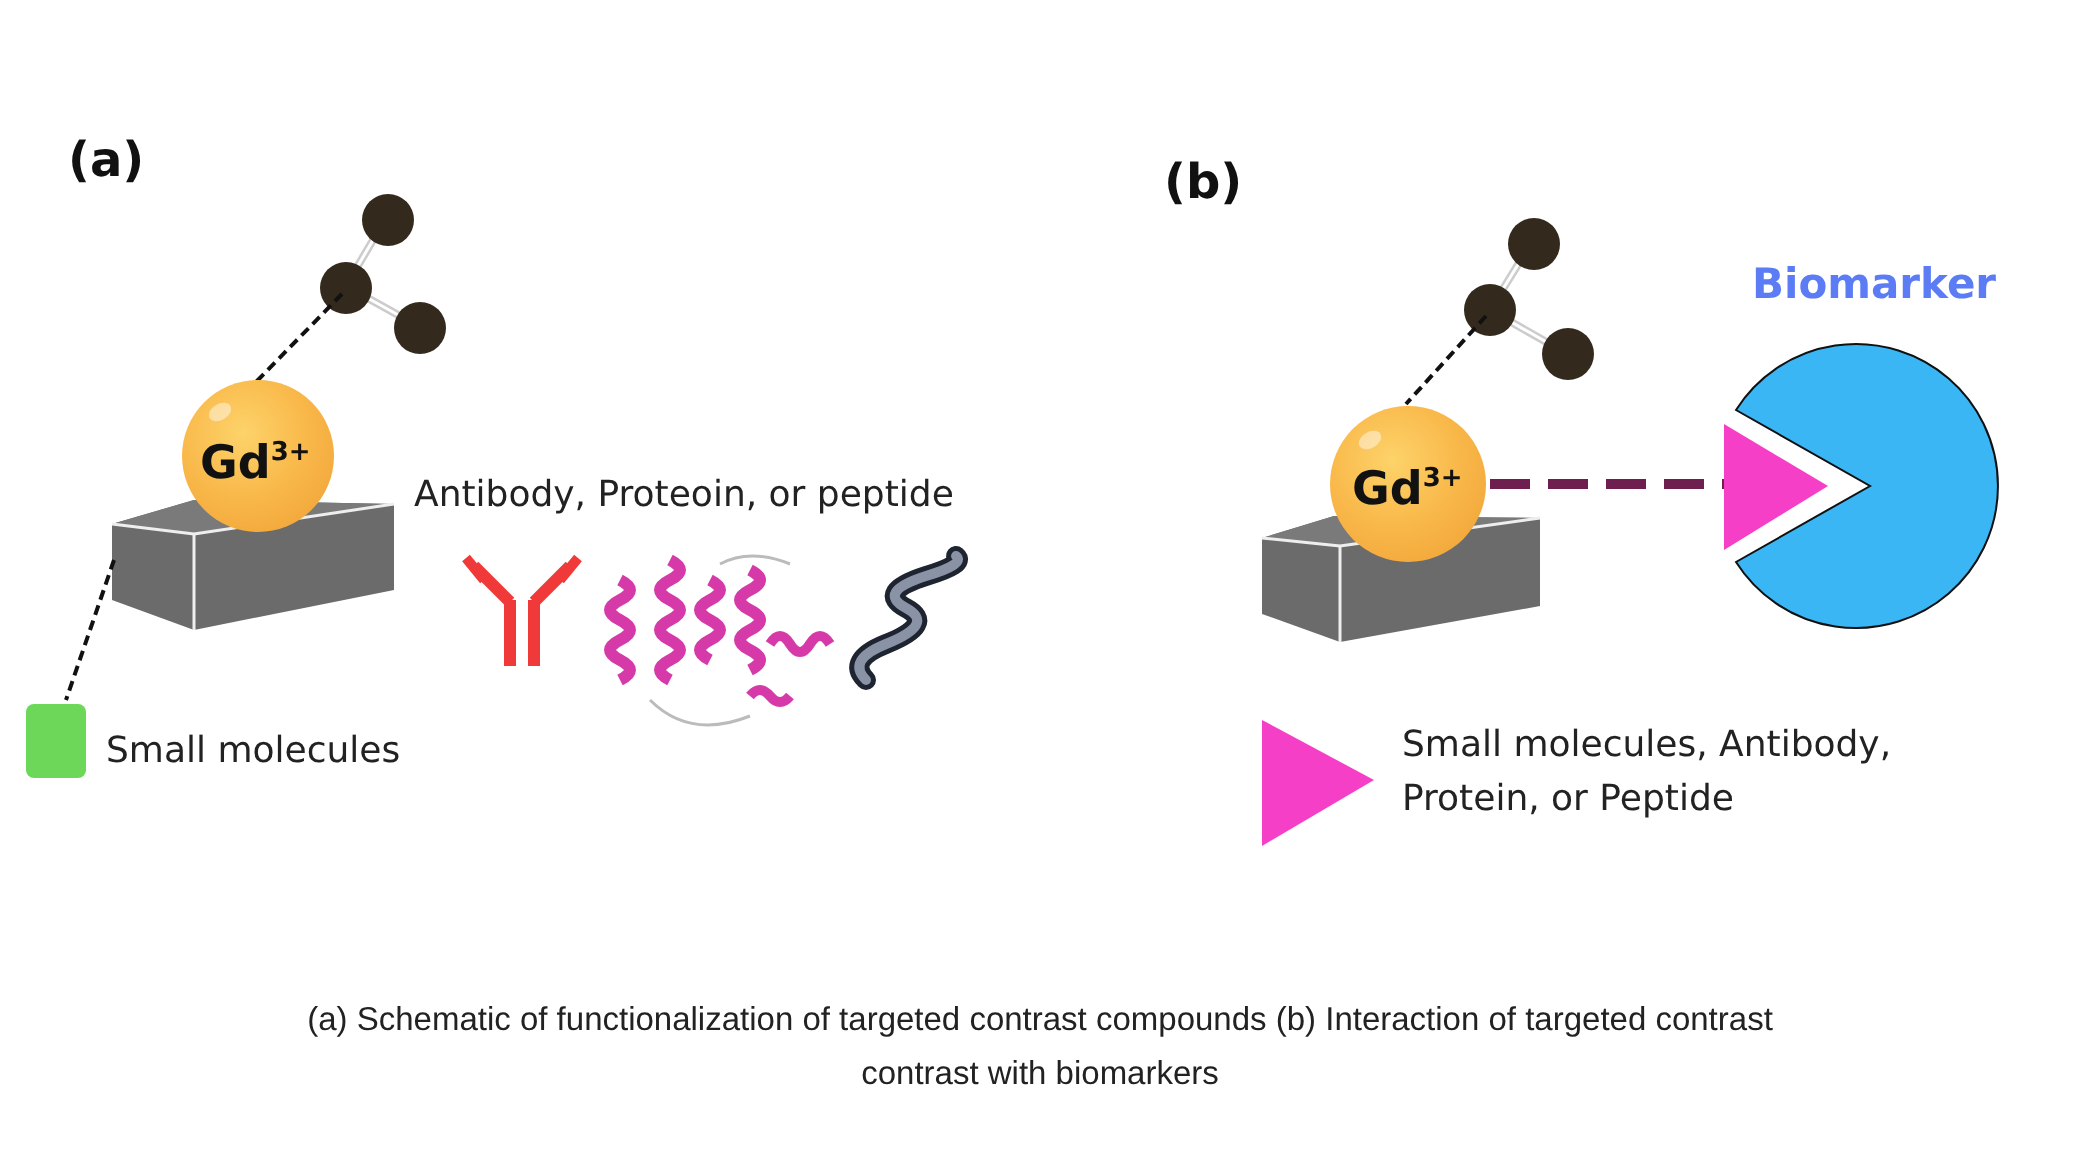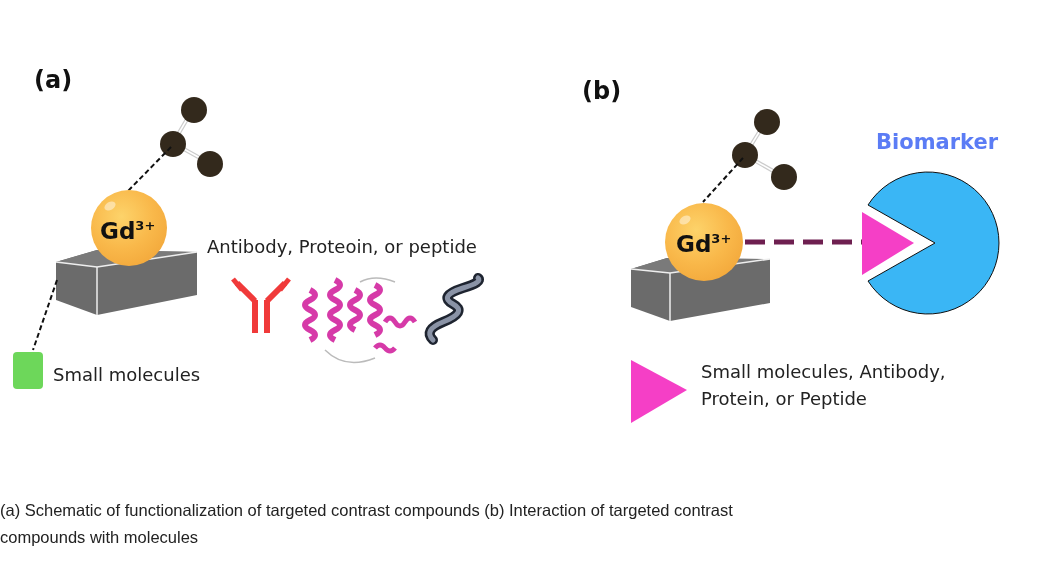--- a/index.html
+++ b/index.html
@@ -1,19 +1,19 @@
 <!DOCTYPE html>
 <html><head>
 <meta charset="utf-8">
 <style>
   html,body{margin:0;padding:0;background:#fff;}
   body{width:1040px;height:585px;position:relative;overflow:hidden;font-family:"Liberation Sans",sans-serif;}
   svg{position:absolute;left:0;top:0;}
   .lbl{font-family:"DejaVu Sans","Liberation Sans",sans-serif;}
-  .caption{position:absolute;left:0;width:1040px;top:497px;font-family:"Liberation Sans",sans-serif;font-size:16.5px;line-height:27px;color:#222;}
+  .caption{position:absolute;left:0;width:1040px;top:497px;text-align:center;font-family:"Liberation Sans",sans-serif;font-size:16.5px;line-height:27px;color:#222;}
 </style>
 </head>
 <body>
 
 <svg width="1040" height="585" viewBox="0 0 1040 585">
   <defs>
     <radialGradient id="gdGrad" cx="40%" cy="35%" r="70%">
       <stop offset="0%" stop-color="#fdd36a"></stop>
       <stop offset="60%" stop-color="#f9b84a"></stop>
       <stop offset="100%" stop-color="#f3a93c"></stop>
@@ -113,14 +113,14 @@
   <polygon points="862,212 914,243 862,275" fill="#f53fc6"></polygon>
   <text class="lbl" x="876" y="149" font-size="21" font-weight="bold" fill="#5b7cf5">Biomarker</text>
 
   <polygon points="631,360 687,390 631,423" fill="#f53fc6"></polygon>
   <text class="lbl" x="701" y="378" font-size="18" fill="#222">Small molecules, Antibody,</text>
   <text class="lbl" x="701" y="405" font-size="18" fill="#222">Protein, or Peptide</text>
 </svg>
 
 <div class="caption">
   <div>(a) Schematic of functionalization of targeted contrast compounds (b) Interaction of targeted contrast</div>
-  <div>compounds with molecules</div>
+  <div>contrast with biomarkers</div>
 </div>
 
 </body></html>

